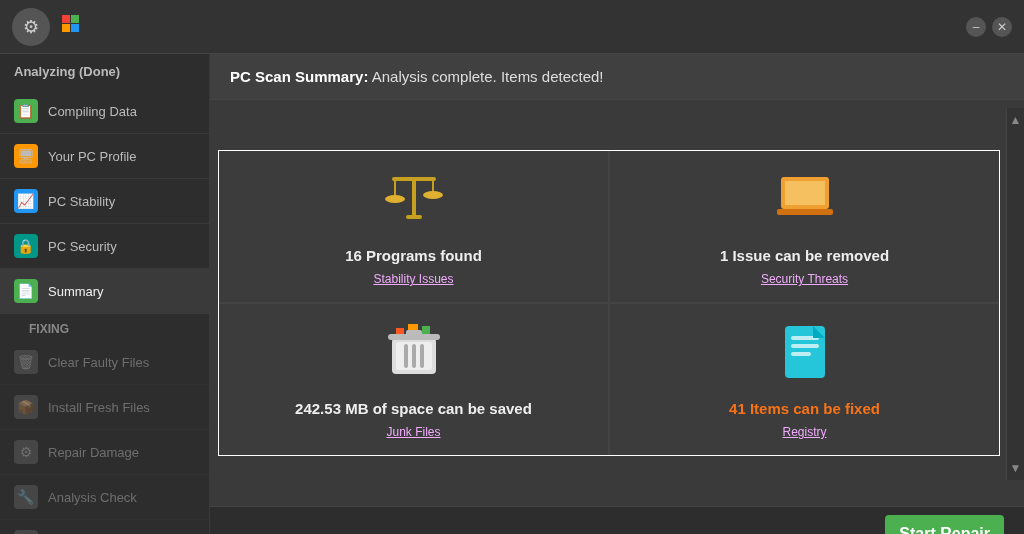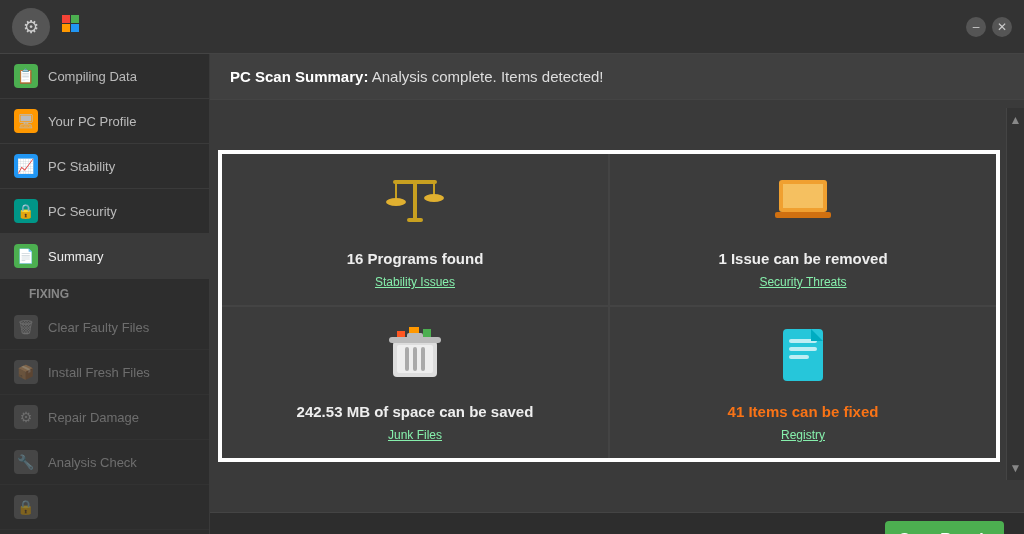--- a/index.html
+++ b/index.html
@@ -180,21 +180,21 @@
 
     
     .cards-grid {
       display: grid;
       grid-template-columns: 1fr 1fr;
       grid-template-rows: 1fr 1fr;
       flex: 1;
       gap: 2px;
       background: #444;
       margin: 8px 24px 8px 8px;
-      border: 4px solid #ffffff;
+      border: 1px solid #ffffff;
     }
     .card {
       background: #3c3c3c;
       display: flex;
       flex-direction: column;
       align-items: center;
       justify-content: center;
       padding: 16px;
       gap: 8px;
     }
@@ -203,21 +203,21 @@
       line-height: 1;
     }
     .card-value {
       font-size: 15px;
       font-weight: 700;
       color: #eee;
       text-align: center;
     }
     .card-link {
       font-size: 12px;
-      color: #86efac;
+      color: #f0abfc;
       text-decoration: underline;
       cursor: pointer;
     }
 
     
     .bottom-bar {
       height: 54px;
       background: #2d2d2d;
       border-top: 1px solid #444;
       display: flex;
@@ -256,20 +256,21 @@
   </div>
   <div class="window-controls">
     <button class="win-btn">–</button>
     <button class="win-btn">✕</button>
   </div>
 </div>
 
 <div class="main">
 
   <div class="sidebar">
+    <div class="sidebar-header">Analyzing (Done)</div>
 
     <div class="sidebar-item">
       <div class="sidebar-icon icon-green">📋</div>
       <span>Compiling Data</span>
     </div>
     <div class="sidebar-item">
       <div class="sidebar-icon icon-orange">🖥</div>
       <span>Your PC Profile</span>
     </div>
     <div class="sidebar-item">

